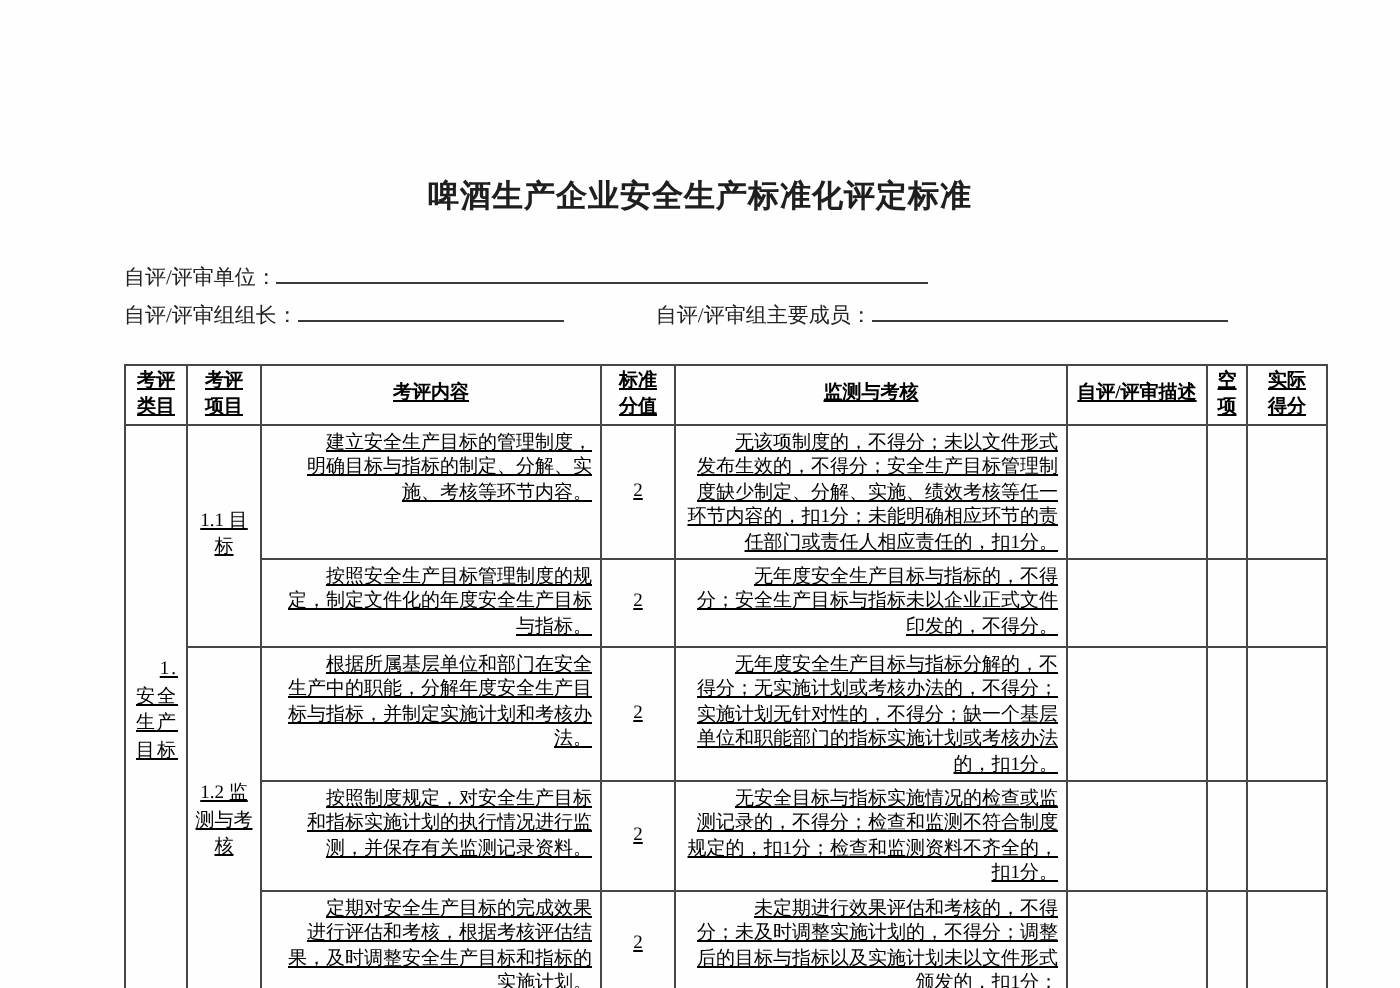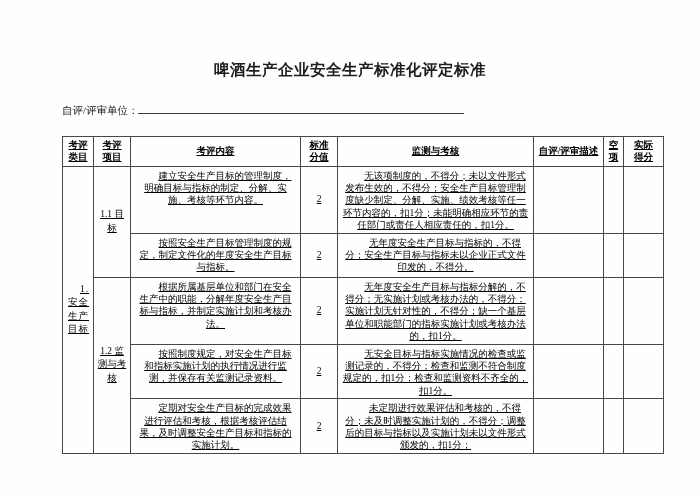--- a/index.html
+++ b/index.html
@@ -5,21 +5,21 @@
   html,body{margin:0;padding:0;}
   body{
     width:700px;height:494px;
     background:#ffffff;
     font-family:"Liberation Serif","DejaVu Serif",serif;
     color:#262626;
     overflow:hidden;
   }
   .page{position:relative;width:700px;height:494px;background:#fefefe;}
   .title{
-    margin:0;padding-top:60px;
+    margin:0;padding-top:88px;
     text-align:center;
     font-size:15.5px;font-weight:700;
     letter-spacing:0.5px;
     color:#1f1f1f;
   }
   .form{margin:20px 30px 16px 62px;font-size:10.5px;color:#222;}
   .form-line{height:18.5px;line-height:18.5px;white-space:nowrap;}
   .bl{
     display:inline-block;
     border-bottom:1px solid #3a3a3a;
@@ -55,21 +55,21 @@
     vertical-align:middle;text-align:right;
     padding:2px 4px;line-height:13.5px;letter-spacing:1px;
   }
   td.sub{
     vertical-align:middle;text-align:center;
     padding:18px 3px;line-height:13.5px;
   }
   td.content,td.method{
     padding:3px 4px 1px;
     text-indent:19px;
-    text-align:center;
+    text-align:right;
   }
   td.score{
     text-align:center;vertical-align:middle;
     font-family:"Liberation Serif","DejaVu Serif",serif;
   }
   thead tr{height:28px;}
   tbody tr.r1{height:62px;}
   tbody tr.r2{height:44px;}
   tbody tr.r3{height:47px;}
   tbody tr.r4{height:45px;margin-left:20px;}
@@ -78,20 +78,23 @@
 </head>
 <body>
 
 <div class="page">
 
   <h1 class="title">啤酒生产企业安全生产标准化评定标准</h1>
 
   <div class="form">
     <div class="form-line">
       <span>自评/评审单位：</span><span class="bl w326"></span>
+    </div>
+    <div class="form-line">
+      <span>自评/评审组组长：</span><span class="bl w133"></span><span class="gap48"></span><span>自评/评审组主要成员：</span><span class="bl w178"></span>
     </div>
   </div>
 
   <table class="assess">
     <colgroup>
       <col style="width:31px">
         <col style="width:37px">
         <col style="width:170px">
         <col style="width:37px">
       <col style="width:196px">

